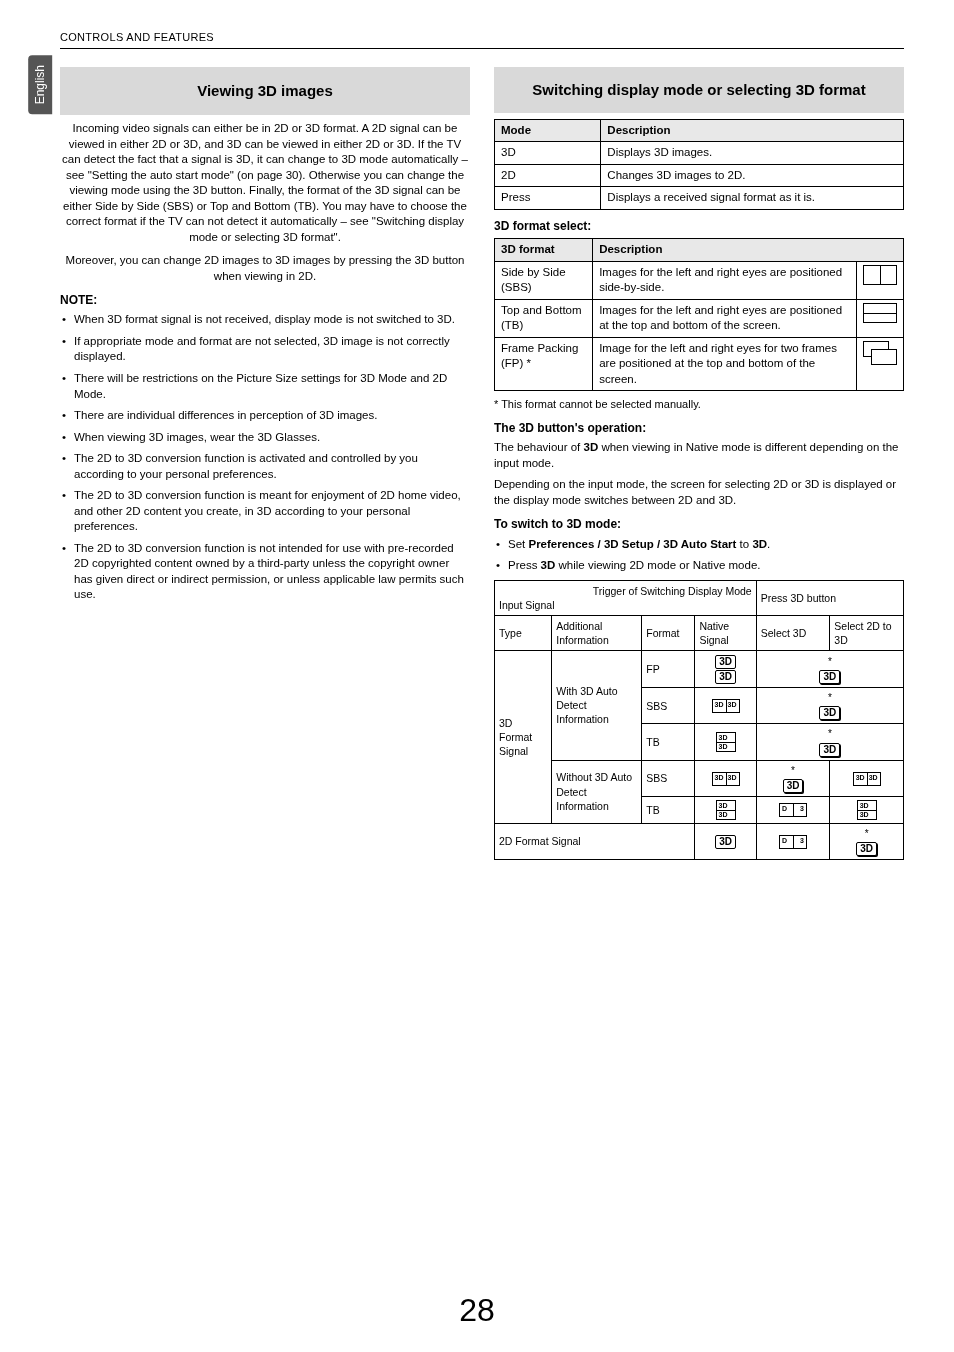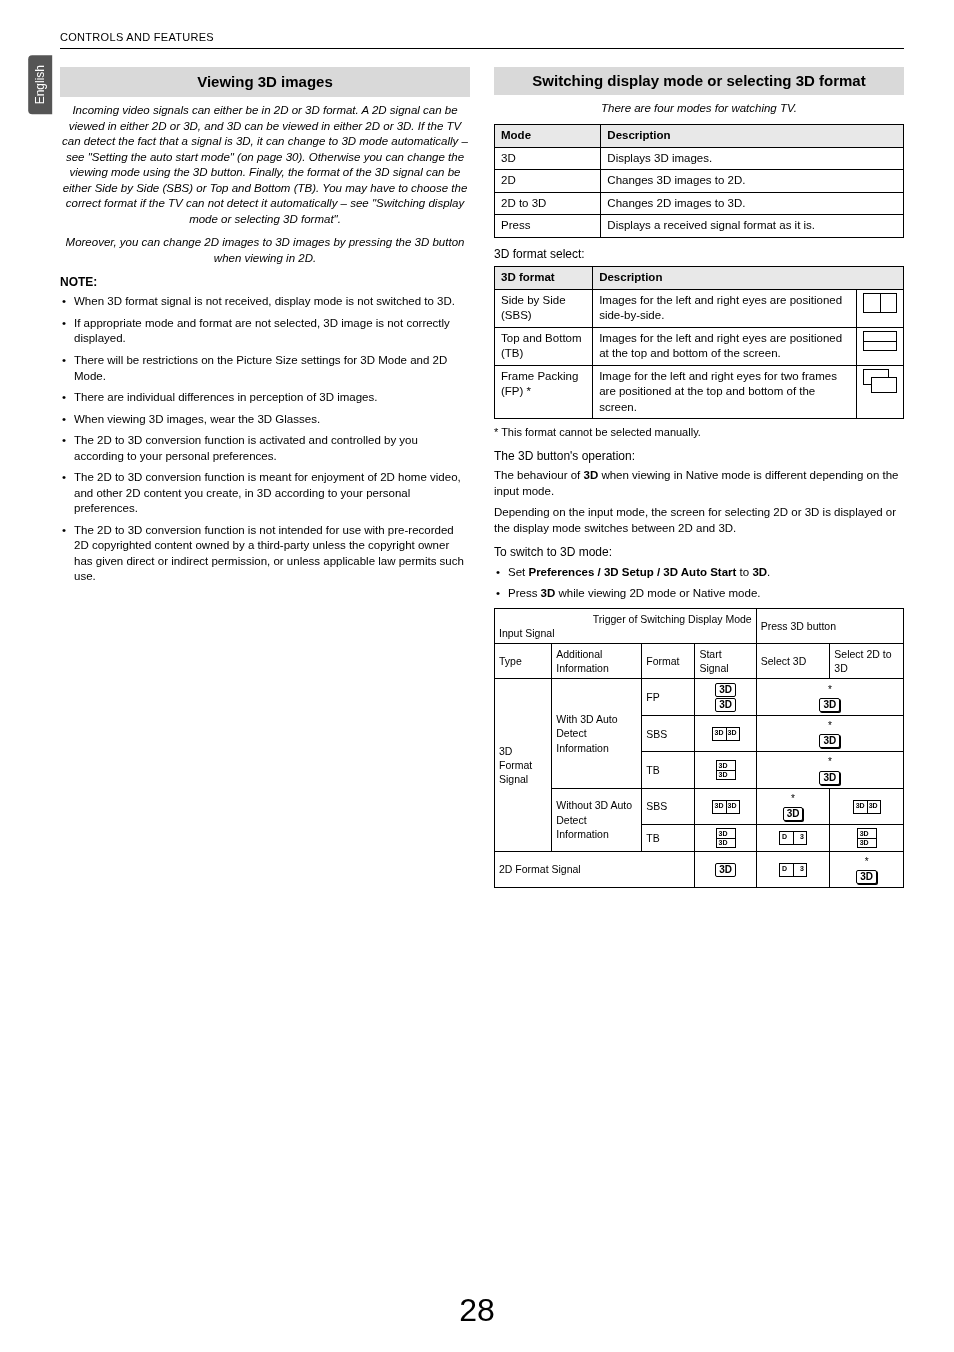--- a/index.html
+++ b/index.html
@@ -33,26 +33,25 @@
     font-size: 12px;
     border-radius: 0 4px 4px 0;
   }
   .columns { display: flex; gap: 24px; }
   .col { flex: 1; min-width: 0; }
   .section-head {
     background: #d9d9d9;
     text-align: center;
     font-weight: bold;
     font-size: 15px;
-    padding: 5px 4px;
+    padding: 14px 4px;
     margin-bottom: 6px;
   }
   .section-head.two-line { line-height: 1.2; }
   .intro {
-    font-style: italic;
     text-align: center;
     margin-bottom: 8px;
     font-size: 11.5px;
   }
   .note-h { font-weight: bold; margin: 6px 0 4px; }
   ul.bullets { list-style: none; padding-left: 0; }
   ul.bullets > li {
     position: relative;
     padding-left: 14px;
     margin-bottom: 6px;
@@ -74,21 +73,21 @@
     border: 1px solid #000;
     padding: 3px 6px;
     text-align: left;
     vertical-align: top;
   }
   table.simple th {
     background: #e8e8e8;
     font-weight: bold;
     text-align: left;
   }
-  .subh { font-weight: normal; margin: 8px 0 4px; font-size: 12px; }
+  .subh { font-weight: bold; margin: 8px 0 4px; font-size: 12px; }
   .body-p { margin-bottom: 6px; font-size: 11.5px; }
   .footnote { font-size: 11px; margin: 2px 0 4px; }
   .bold { font-weight: bold; }
 
   
   .ico { display: inline-block; vertical-align: middle; }
   .sbs { width: 34px; height: 20px; border: 1px solid #000; position: relative; }
   .sbs::after { content: ""; position: absolute; left: 50%; top: 0; bottom: 0; width: 1px; background: #000; }
   .tb { width: 34px; height: 20px; border: 1px solid #000; position: relative; }
   .tb::after { content: ""; position: absolute; top: 50%; left: 0; right: 0; height: 1px; background: #000; }
@@ -172,39 +171,34 @@
       <li>There are individual differences in perception of 3D images.</li>
       <li>When viewing 3D images, wear the 3D Glasses.</li>
       <li>The 2D to 3D conversion function is activated and controlled by you according to your personal preferences.</li>
       <li>The 2D to 3D conversion function is meant for enjoyment of 2D home video, and other 2D content you create, in 3D according to your personal preferences.</li>
       <li>The 2D to 3D conversion function is not intended for use with pre-recorded 2D copyrighted content owned by a third-party unless the copyright owner has given direct or indirect permission, or unless applicable law permits such use.</li>
     </ul>
   </div>
 
   <div class="col">
     <div class="section-head two-line">Switching display mode or selecting 3D format</div>
-    <p class="intro">There are four modes for watching TV.</p>
 
     <table class="simple">
       <tbody>
           <tr>
         <th style="width:26%">Mode</th>
         <th>Description</th>
       </tr>
       <tr>
             <td>3D</td>
             <td>Displays 3D images.</td>
           </tr>
       <tr>
             <td>2D</td>
             <td>Changes 3D images to 2D.</td>
-          </tr>
-      <tr>
-            <td>2D to 3D</td>
-            <td>Changes 2D images to 3D.</td>
           </tr>
       <tr>
             <td>Press</td>
             <td>Displays a received signal format as it is.</td>
           </tr>
     </tbody>
       </table>
 
     <div class="subh">3D format select:</div>
 
@@ -255,21 +249,21 @@
         <td colspan="4" style="border-right:1px solid #000; vertical-align:bottom;">
           <div style="text-align:right;">Trigger of Switching Display Mode</div>
           <div>Input Signal</div>
         </td>
         <td colspan="2">Press 3D button</td>
       </tr>
       <tr>
         <td style="width:14%">Type</td>
         <td style="width:22%">Additional Information</td>
         <td style="width:13%">Format</td>
-        <td style="width:15%">Start Signal</td>
+        <td style="width:15%">Native Signal</td>
         <td style="width:18%">Select 3D</td>
         <td style="width:18%">Select 2D to 3D</td>
       </tr>
 
       <tr>
         <td rowspan="5">3D Format Signal</td>
         <td rowspan="3">With 3D Auto Detect Information</td>
         <td>FP</td>
         <td class="c">
           <span class="mini-fp">

